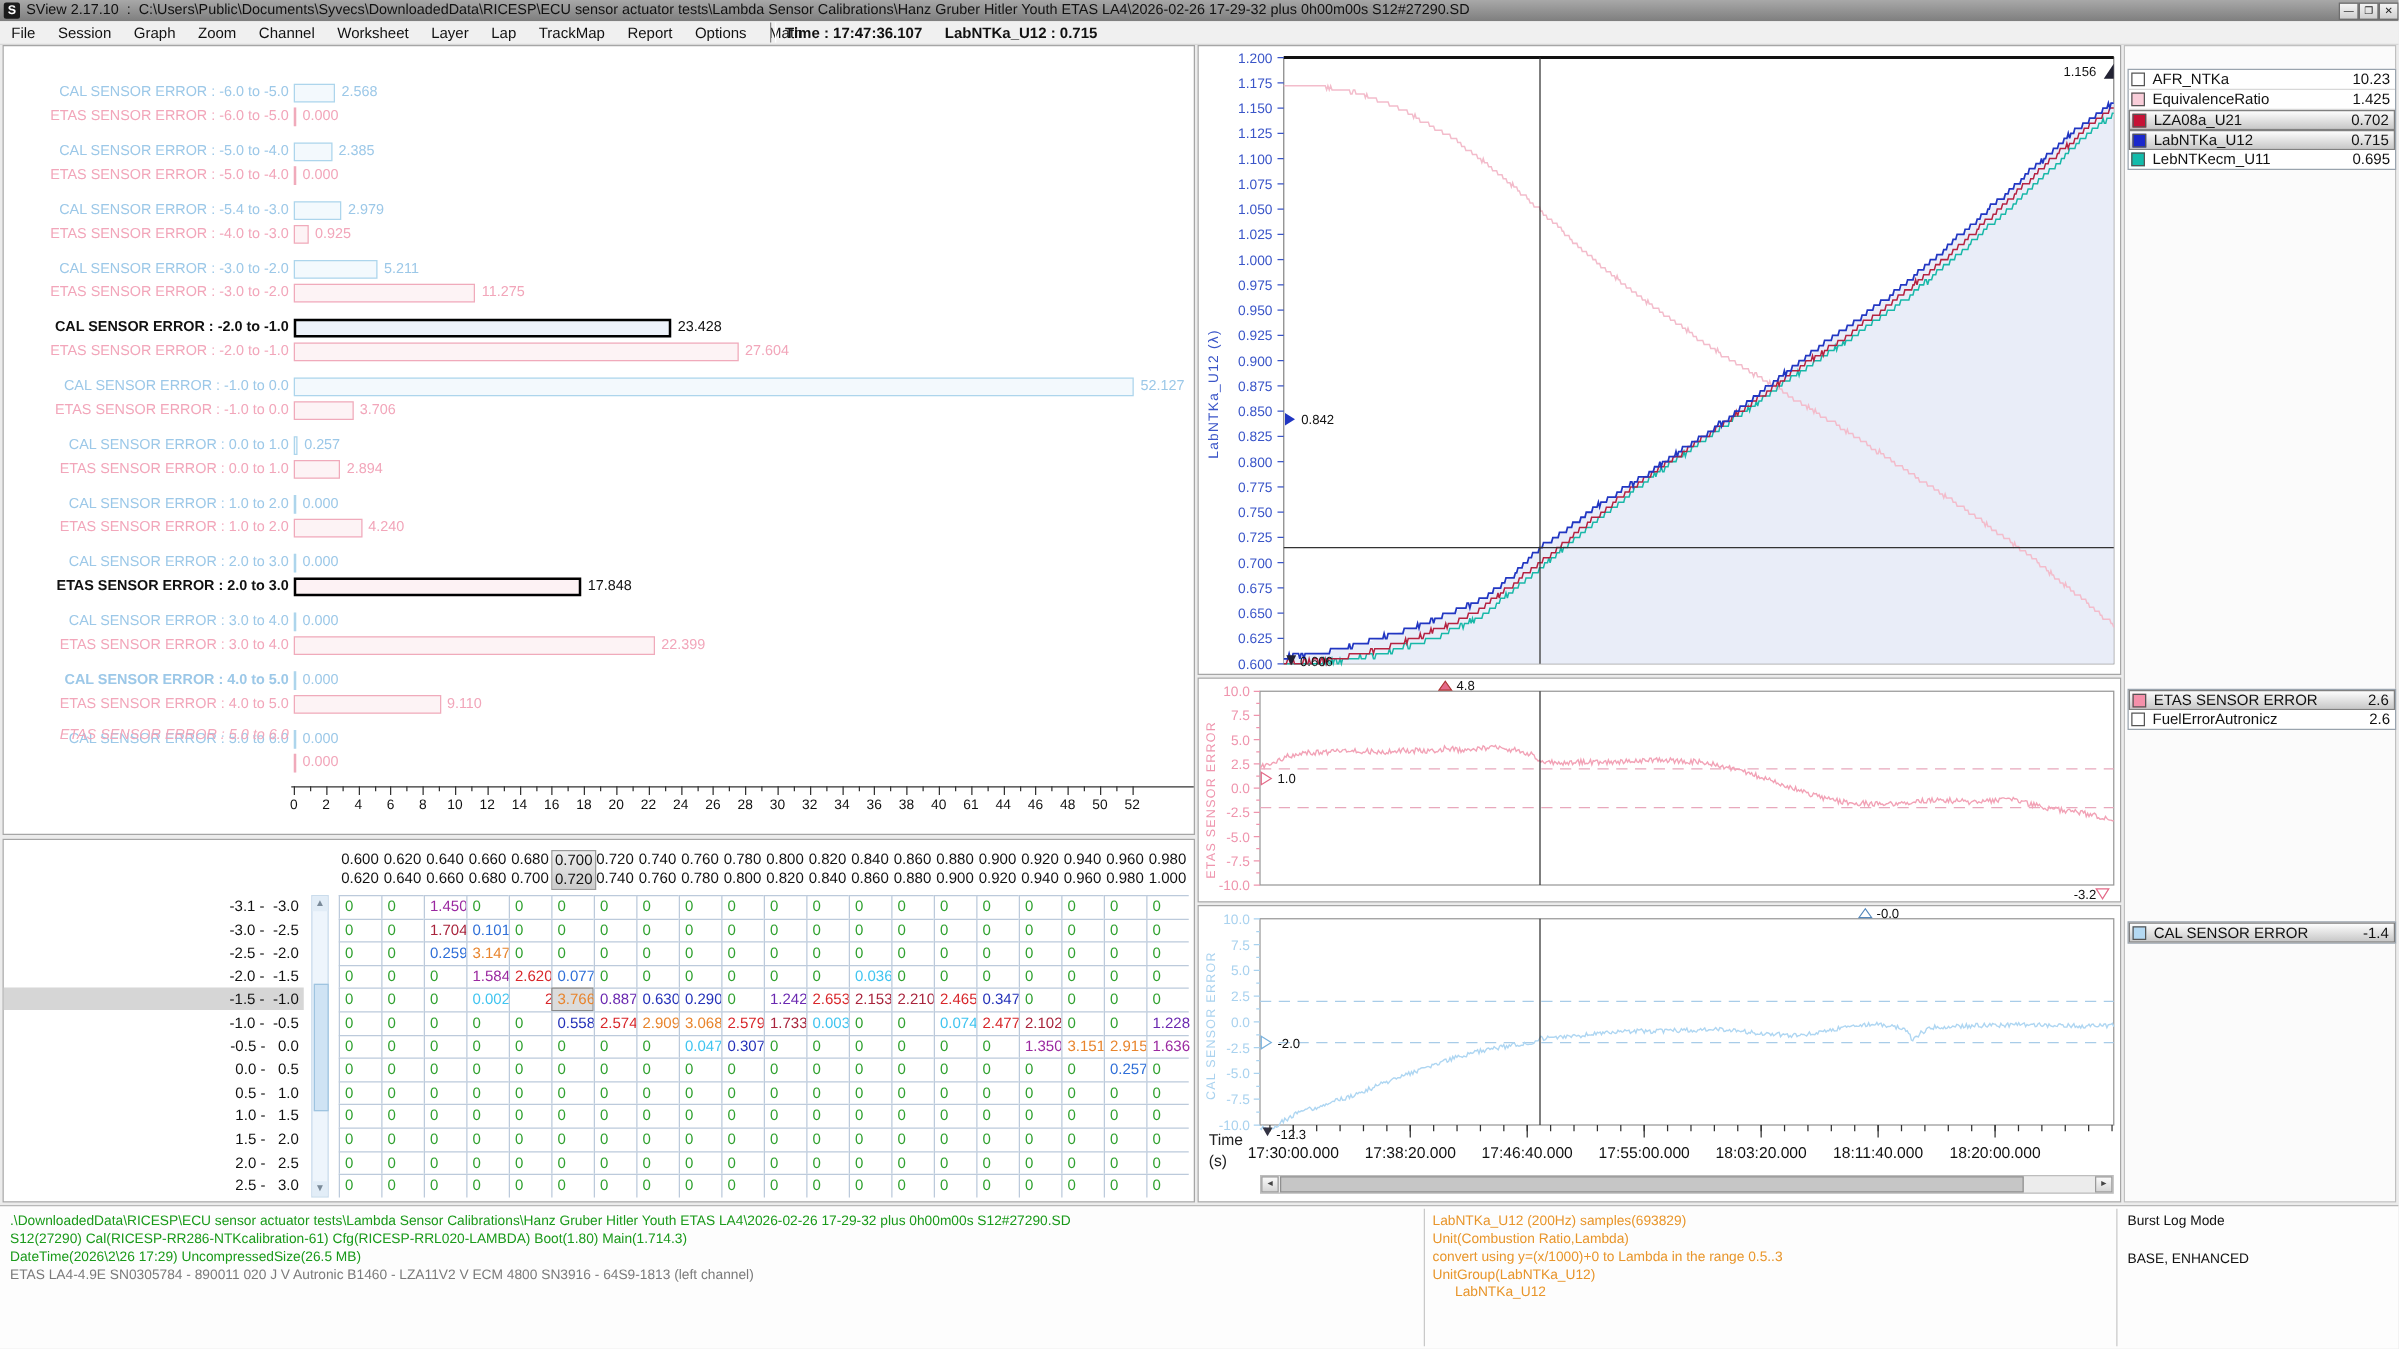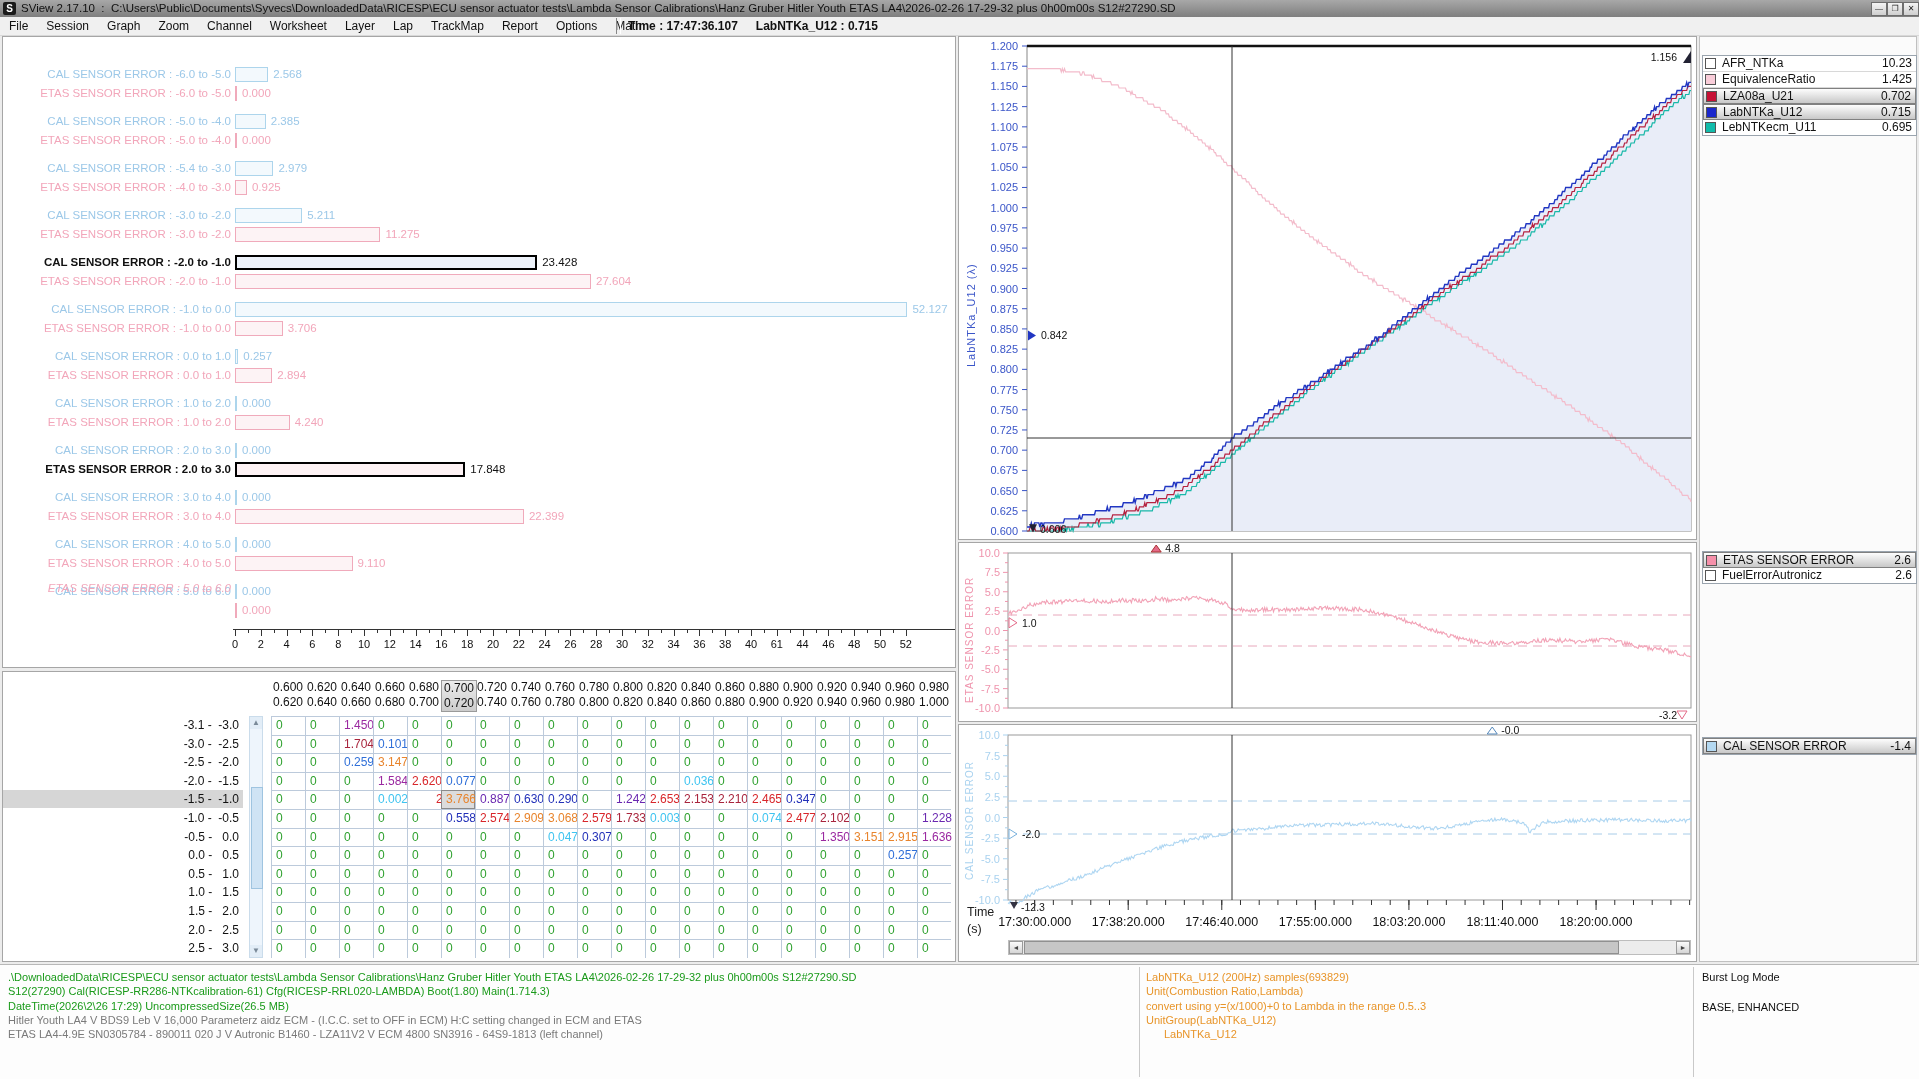--- a/index.html
+++ b/index.html
@@ -146,21 +146,21 @@
       <div class="hrow-val cal-t" style="top: 406px; left: 239px;">0.000</div>
       <div class="hrow-label hl-t" style="top: 425px; font-weight: bold;">ETAS SENSOR ERROR : 2.0 to 3.0</div>
       <div class="hrow-bar etas-b hl-b" style="top: 425px; width: 230.239px;"></div>
       <div class="hrow-val hl-t" style="top: 425px; left: 467.239px;">17.848</div>
       <div class="hrow-label cal-t" style="top: 453px;">CAL SENSOR ERROR : 3.0 to 4.0</div>
       <div class="hrow-bar cal-b" style="top: 453px; width: 2px;"></div>
       <div class="hrow-val cal-t" style="top: 453px; left: 239px;">0.000</div>
       <div class="hrow-label etas-t" style="top: 472px;">ETAS SENSOR ERROR : 3.0 to 4.0</div>
       <div class="hrow-bar etas-b" style="top: 472px; width: 288.947px;"></div>
       <div class="hrow-val etas-t" style="top: 472px; left: 525.947px;">22.399</div>
-      <div class="hrow-label cal-t" style="top: 500px;">CAL SENSOR ERROR : 4.0 to 5.0</div>
+      <div class="hrow-label cal-t" style="top: 500px; font-weight: bold;">CAL SENSOR ERROR : 4.0 to 5.0</div>
       <div class="hrow-bar cal-b" style="top: 500px; width: 2px;"></div>
       <div class="hrow-val cal-t" style="top: 500px; left: 239px;">0.000</div>
       <div class="hrow-label etas-t" style="top: 519px;">ETAS SENSOR ERROR : 4.0 to 5.0</div>
       <div class="hrow-bar etas-b" style="top: 519px; width: 117.519px;"></div>
       <div class="hrow-val etas-t" style="top: 519px; left: 354.519px;">9.110</div>
       <div class="hrow-label cal-t" style="top: 547px;">CAL SENSOR ERROR : 5.0 to 6.0</div>
       <div class="hrow-bar cal-b" style="top: 547px; width: 2px;"></div>
       <div class="hrow-val cal-t" style="top: 547px; left: 239px;">0.000</div>
       <div class="hrow-label etas-t" style="top: 544px; font-style: italic;">ETAS SENSOR ERROR : 5.0 to 6.0</div>
       <div class="hrow-bar etas-b" style="top: 566px; width: 2px;"></div>
@@ -870,21 +870,20 @@
       </div>
   </div>
 
   <div id="statusbar">
     <div class="stat-div" style="left:1139px;"></div>
     <div class="stat-div" style="left:1693px;"></div>
     <div id="stat-left">
         <div class="stat-line green-l">.\DownloadedData\RICESP\ECU sensor actuator tests\Lambda Sensor Calibrations\Hanz Gruber Hitler Youth ETAS LA4\2026-02-26 17-29-32 plus 0h00m00s S12#27290.SD</div>
         <div class="stat-line green-l">S12(27290) Cal(RICESP-RR286-NTKcalibration-61) Cfg(RICESP-RRL020-LAMBDA) Boot(1.80) Main(1.714.3)</div>
         <div class="stat-line green-l">DateTime(2026\2\26 17:29) UncompressedSize(26.5 MB)</div>
-        <div class="stat-line gray-l">Hitler Youth LA4 V BDS9 Leb V 16,000 Parameterz aidz ECM - (I.C.C. set to OFF in ECM) H:C setting changed in ECM and ETAS</div>
         <div class="stat-line gray-l">ETAS LA4-4.9E SN0305784 - 890011 020 J V Autronic B1460 - LZA11V2 V ECM 4800 SN3916 - 64S9-1813 (left channel)</div>
       </div>
     <div id="stat-mid">
         <div class="stat-line orange-l">LabNTKa_U12 (200Hz) samples(693829)</div>
         <div class="stat-line orange-l">Unit(Combustion Ratio,Lambda)</div>
         <div class="stat-line orange-l">convert using y=(x/1000)+0 to Lambda in the range 0.5..3</div>
         <div class="stat-line orange-l">UnitGroup(LabNTKa_U12)</div>
         <div class="stat-line orange-l" style="padding-left: 18px;">LabNTKa_U12</div>
       </div>
     <div id="stat-right">

